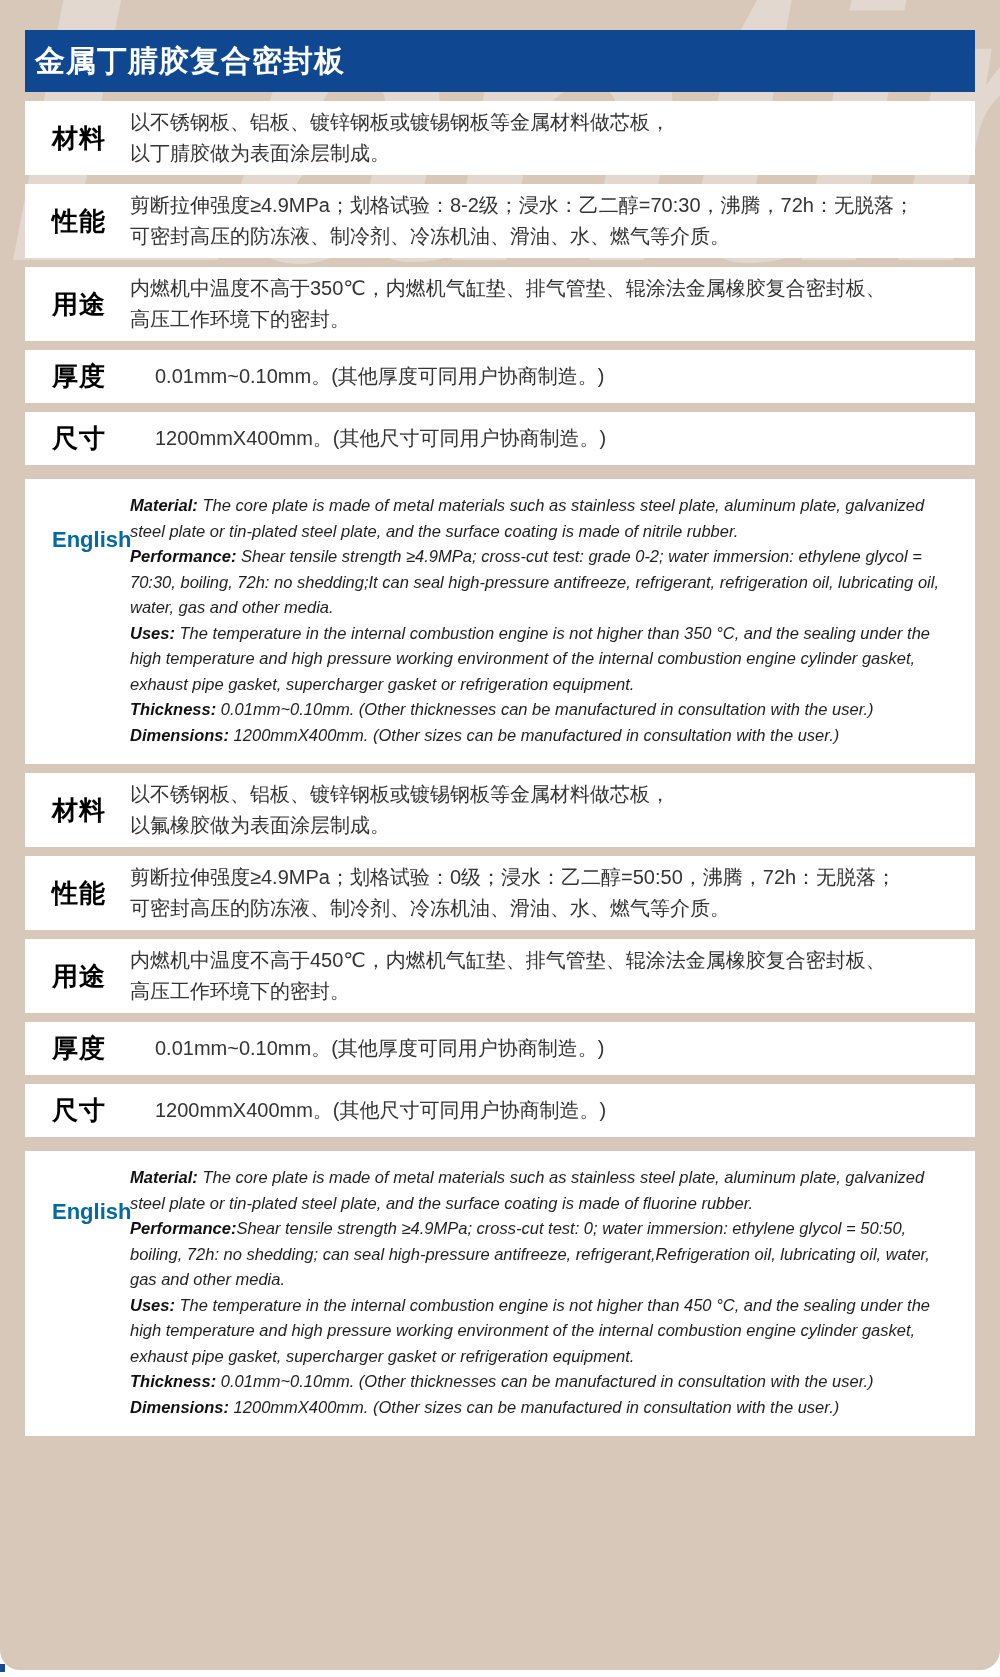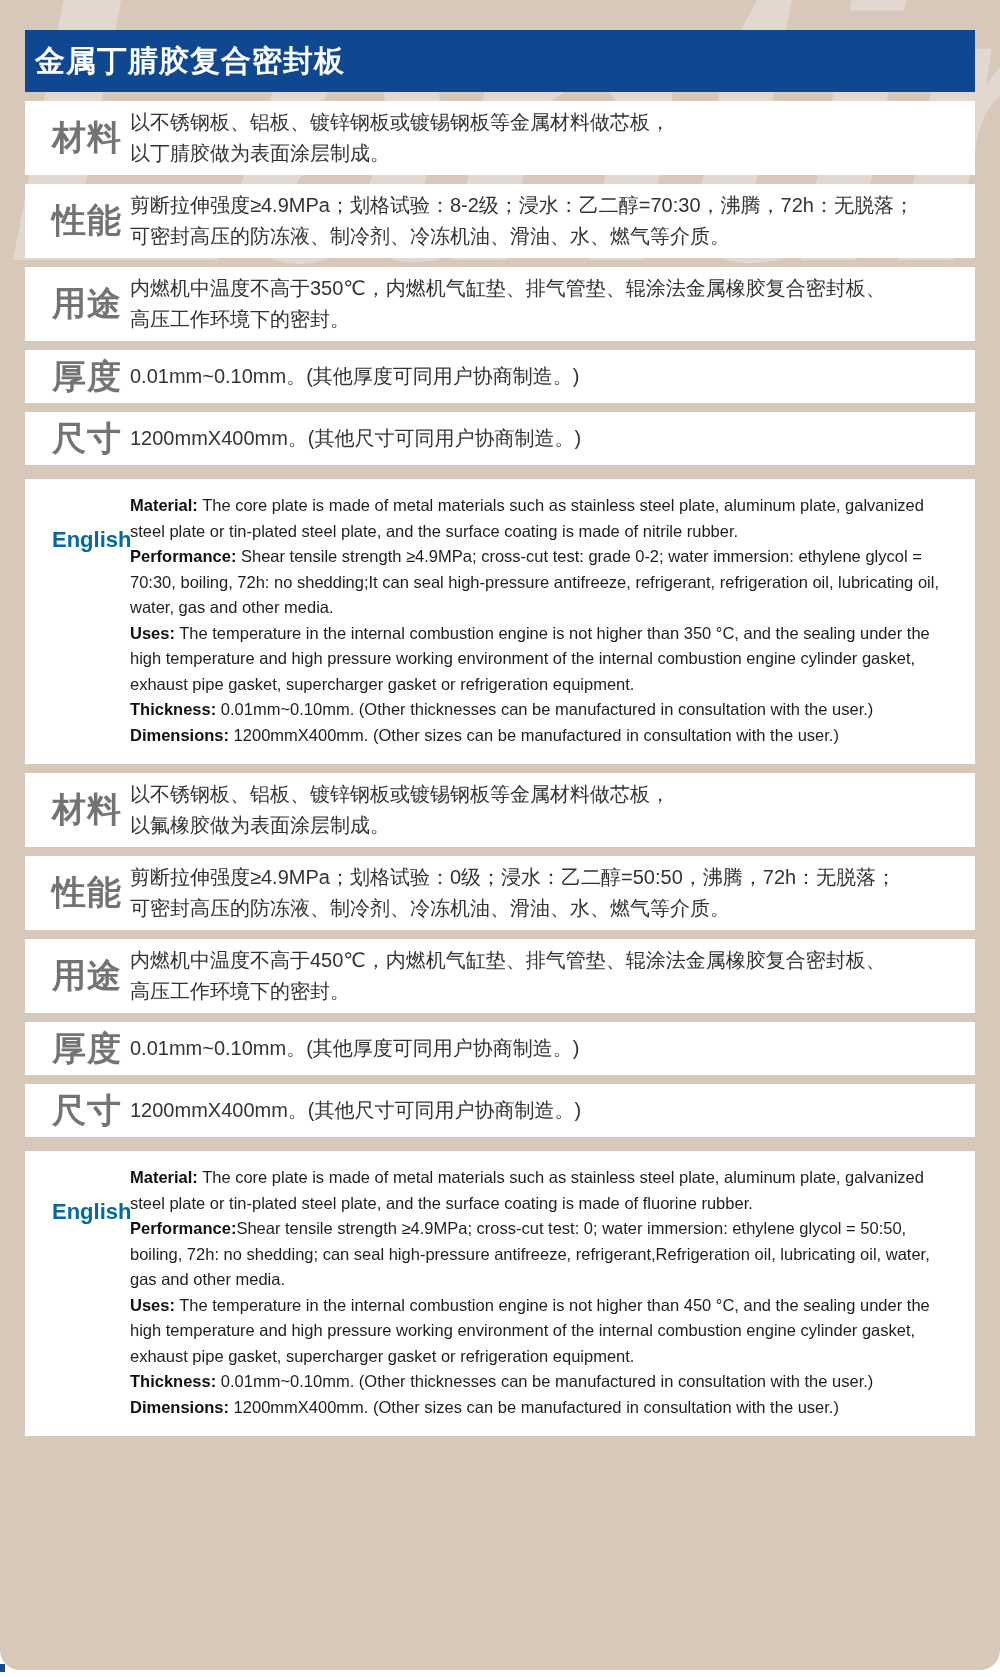--- a/index.html
+++ b/index.html
@@ -8,28 +8,28 @@
   .bg-panel{position:absolute;left:0;top:0;right:0;height:1670px;background:#d7c8ba;border-radius:0 0 20px 20px;}
   .watermark{position:absolute;top:-78px;left:6px;font-size:400px;line-height:1;font-weight:700;font-style:italic;
     letter-spacing:-14px;color:rgba(255,255,255,0.30);white-space:nowrap;pointer-events:none;user-select:none;}
   .content{position:relative;padding:0 25px;}
   .main-title{margin:0;padding:88px 0 0 6px;font-size:47px;line-height:54px;font-weight:700;
     color:#1b4e9b;letter-spacing:1px;}
   .sec-header{margin-top:30px;height:62px;background:#0f4890;color:#ffffff;display:flex;align-items:center;
     padding-left:10px;font-size:30px;font-weight:700;letter-spacing:1px;}
   .sec-header.second{margin-top:42px;}
   .row{background:#ffffff;display:flex;margin-top:9px;}
-  .row-label{flex:none;width:105px;box-sizing:border-box;padding-left:27px;font-size:34px;font-weight:700;
-    color:#737373;display:flex;align-items:center;letter-spacing:1px;}
+  .row-label{flex:none;width:105px;box-sizing:border-box;padding-left:27px;font-size:26px;font-weight:700;
+    color:#000000;display:flex;align-items:center;letter-spacing:1px;}
   .row-value{flex:1;padding:6px 38px 6px 0;font-size:20px;line-height:31px;color:#333333;white-space:pre-line;
     display:flex;align-items:center;}
-  .row.single .row-value{padding:11px 20px 11px 0;}
+  .row.single .row-value{padding:11px 20px 11px 0;margin-left:25px;}
   .row.english{margin-top:14px;padding:14px 0 16px 0;}
   .row.english .row-label{align-items:flex-start;padding-top:34px;font-size:22px;color:#0369a1;letter-spacing:0;}
-  .eng-text{flex:1;padding:0 20px 0 0;}
+  .eng-text{flex:1;padding:0 20px 0 0;font-style:italic;}
   .eng-text p{margin:0;font-size:16.5px;line-height:25.5px;color:#1e1e1e;}
   .eng-text b{font-weight:700;color:#111111;}
   .corner-dot{position:absolute;left:0;bottom:5px;width:5px;height:8px;background:#1c4c8f;}
 </style>
 </head>
 <body>
 
 <div class="page">
   <div class="bg-panel"></div>
   <div class="watermark">Lantime</div>

